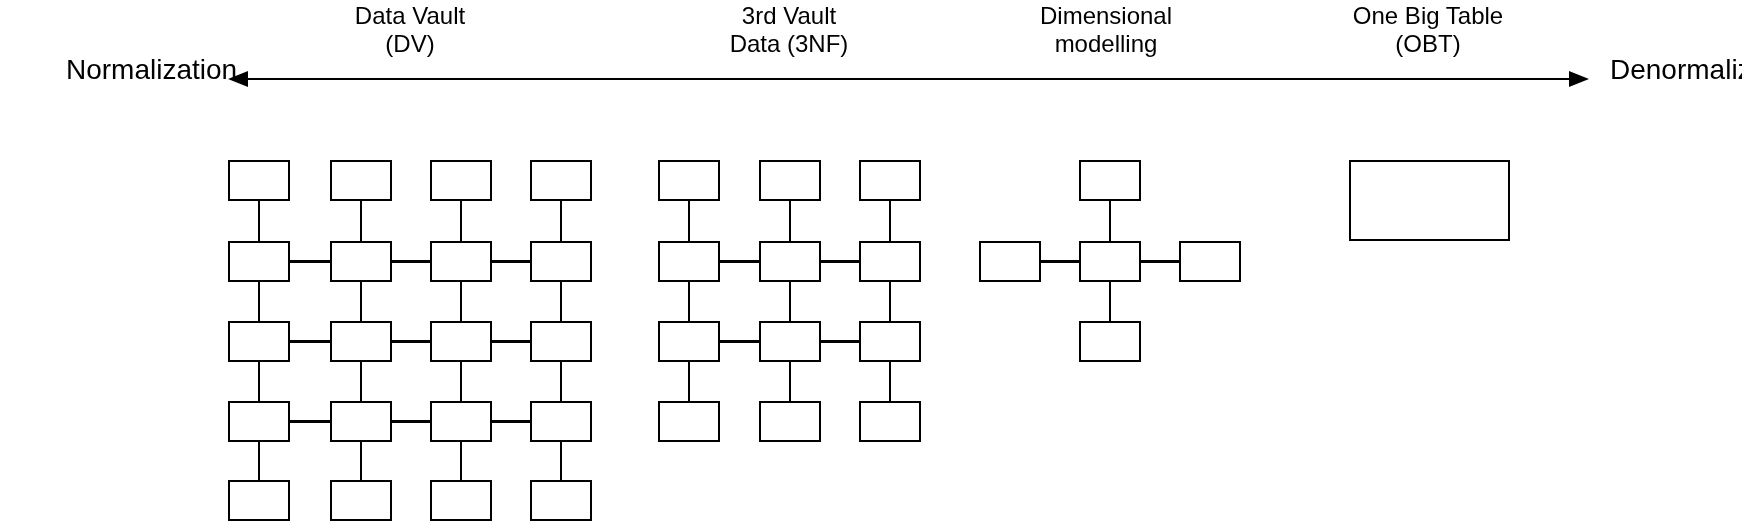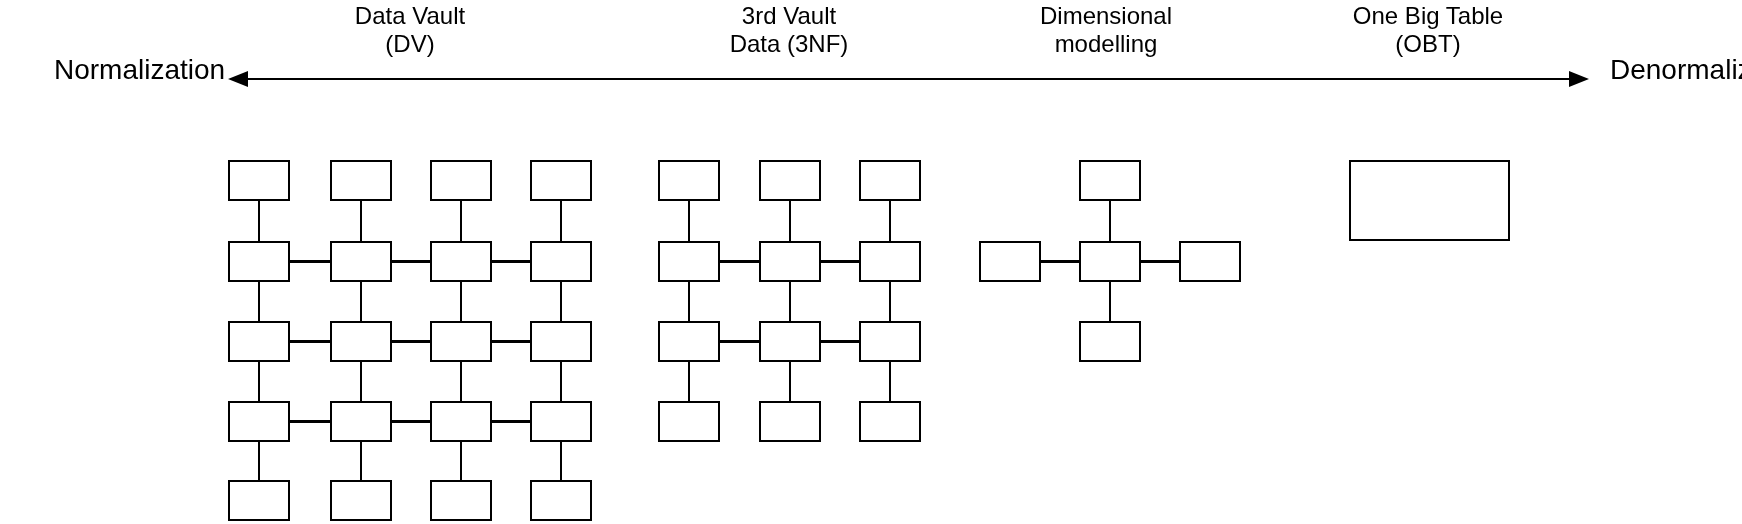--- a/index.html
+++ b/index.html
@@ -22,21 +22,21 @@
     line-height: 28px;
     white-space: nowrap;
   }
   .side-label {
     position: absolute;
     top: 52px;
     font-size: 28px;
     line-height: 36px;
     white-space: nowrap;
   }
-  .side-label.left { left: 6px; }
+  .side-label.left { left: 18px; }
   .side-label.right { left: 1562px; }
   .axis-line { position: absolute; height: 2.5px; background: #000; }
   .arrowhead { position: absolute; width: 0; height: 0; }
   .arrowhead.left {
     border-top: 8px solid transparent;
     border-bottom: 8px solid transparent;
     border-right: 20px solid #000;
   }
   .arrowhead.right {
     border-top: 8px solid transparent;

